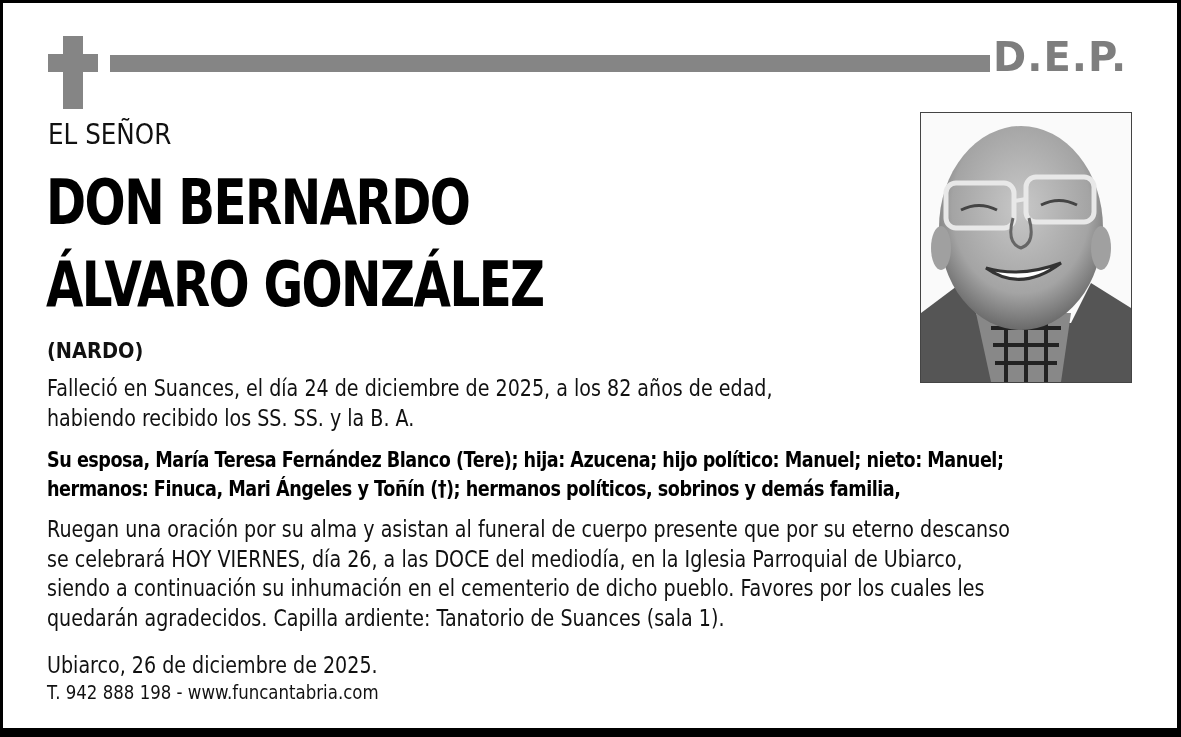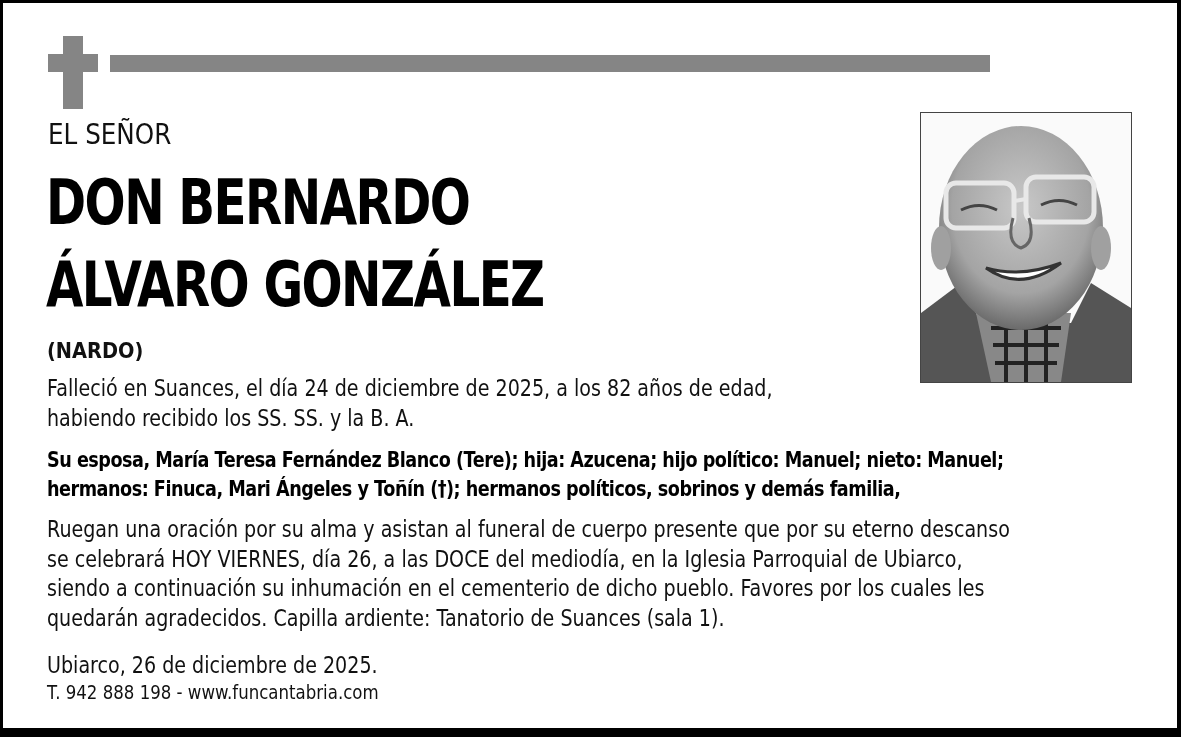--- a/index.html
+++ b/index.html
@@ -47,20 +47,21 @@
   <div class="border-top"></div>
   <div class="border-left"></div>
   <div class="border-right"></div>
   <div class="border-bottom"></div>
 
   <div>
     <div class="cross-v"></div>
     <div class="cross-h"></div>
   </div>
   <div class="rule"></div>
+  <div class="dep">D.E.P.</div>
 
   <div class="el-senor">EL SEÑOR</div>
   <div class="name-line name-1">DON BERNARDO</div>
   <div class="name-line name-2">ÁLVARO GONZÁLEZ</div>
 
   <div class="photo" title="Retrato en blanco y negro de hombre mayor sonriente con gafas">
     <svg width="210" height="269" viewBox="0 0 210 269">
       <defs>
         <radialGradient id="head" cx="50%" cy="40%" r="60%">
           <stop offset="0%" stop-color="#c8c8c8"></stop>

